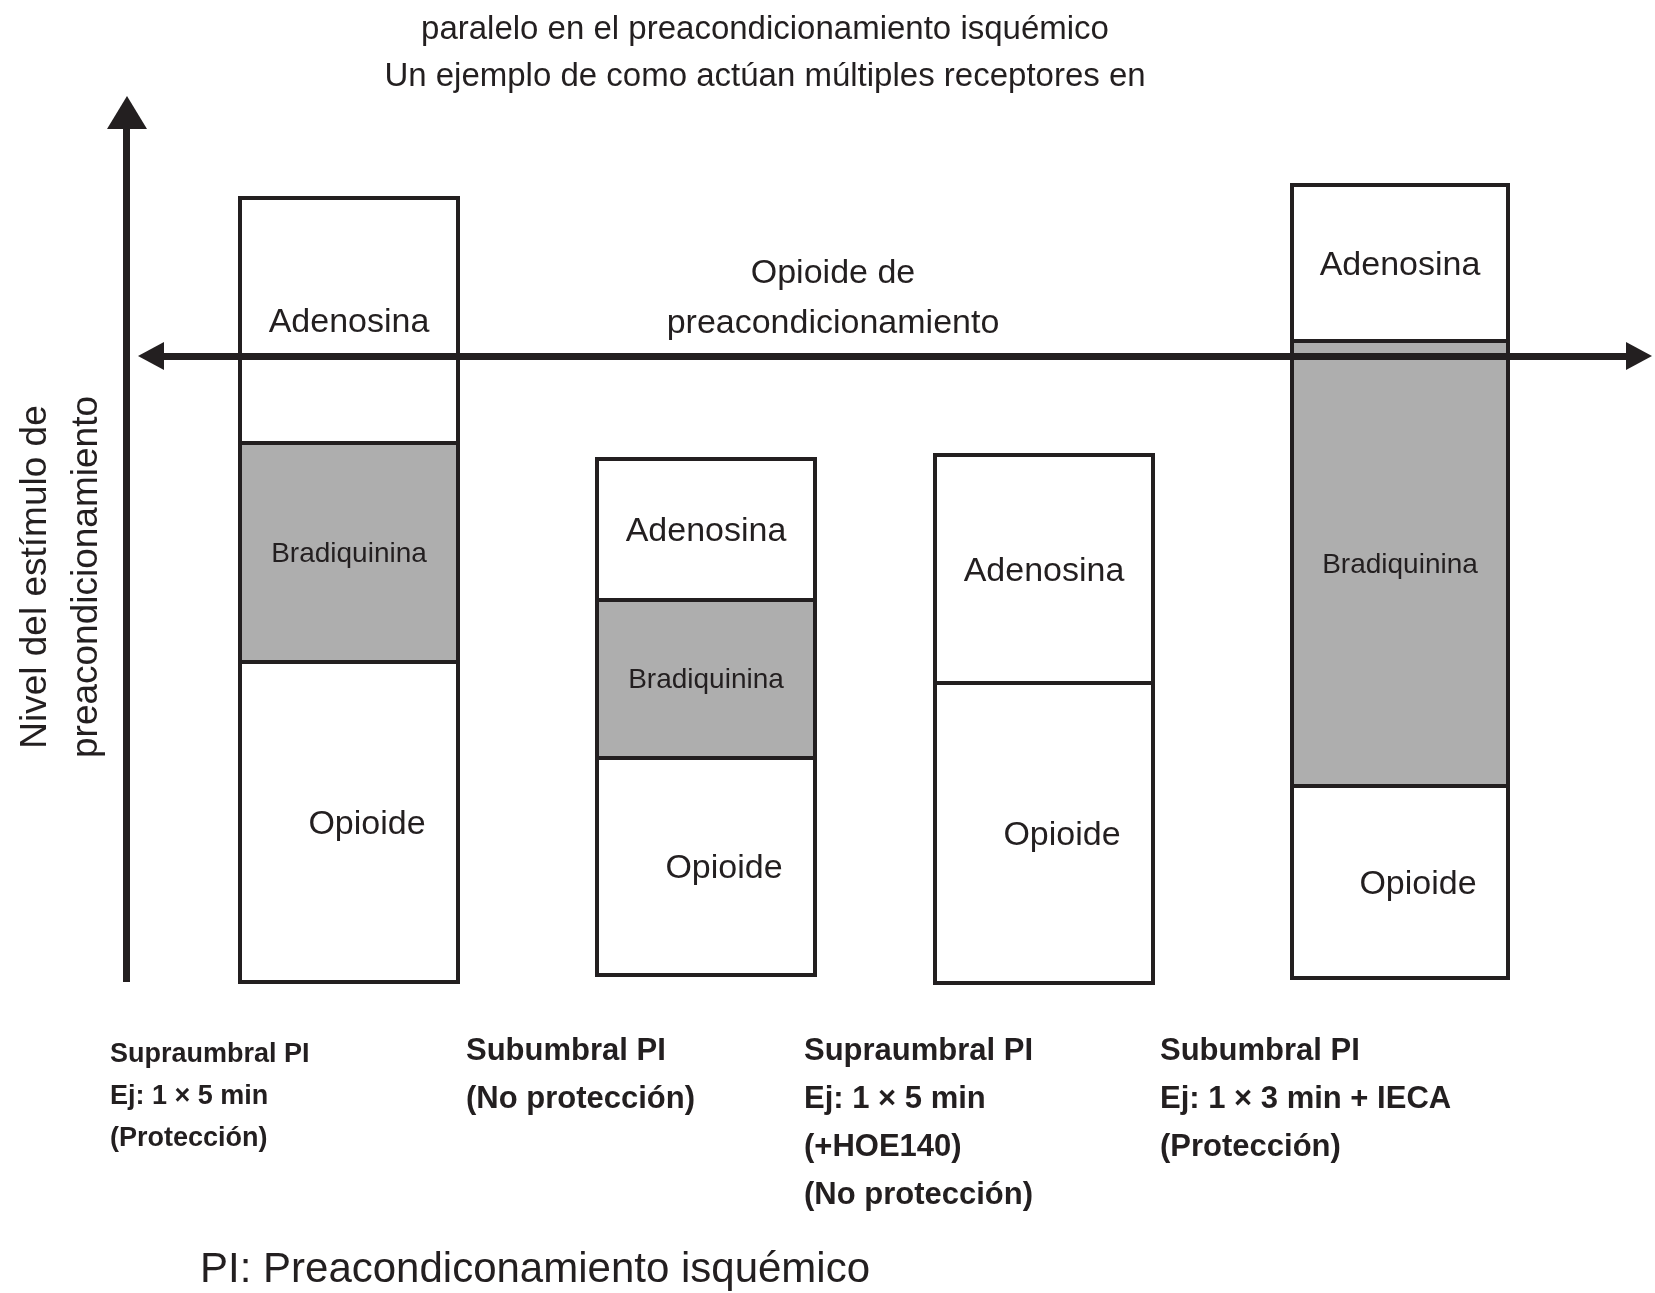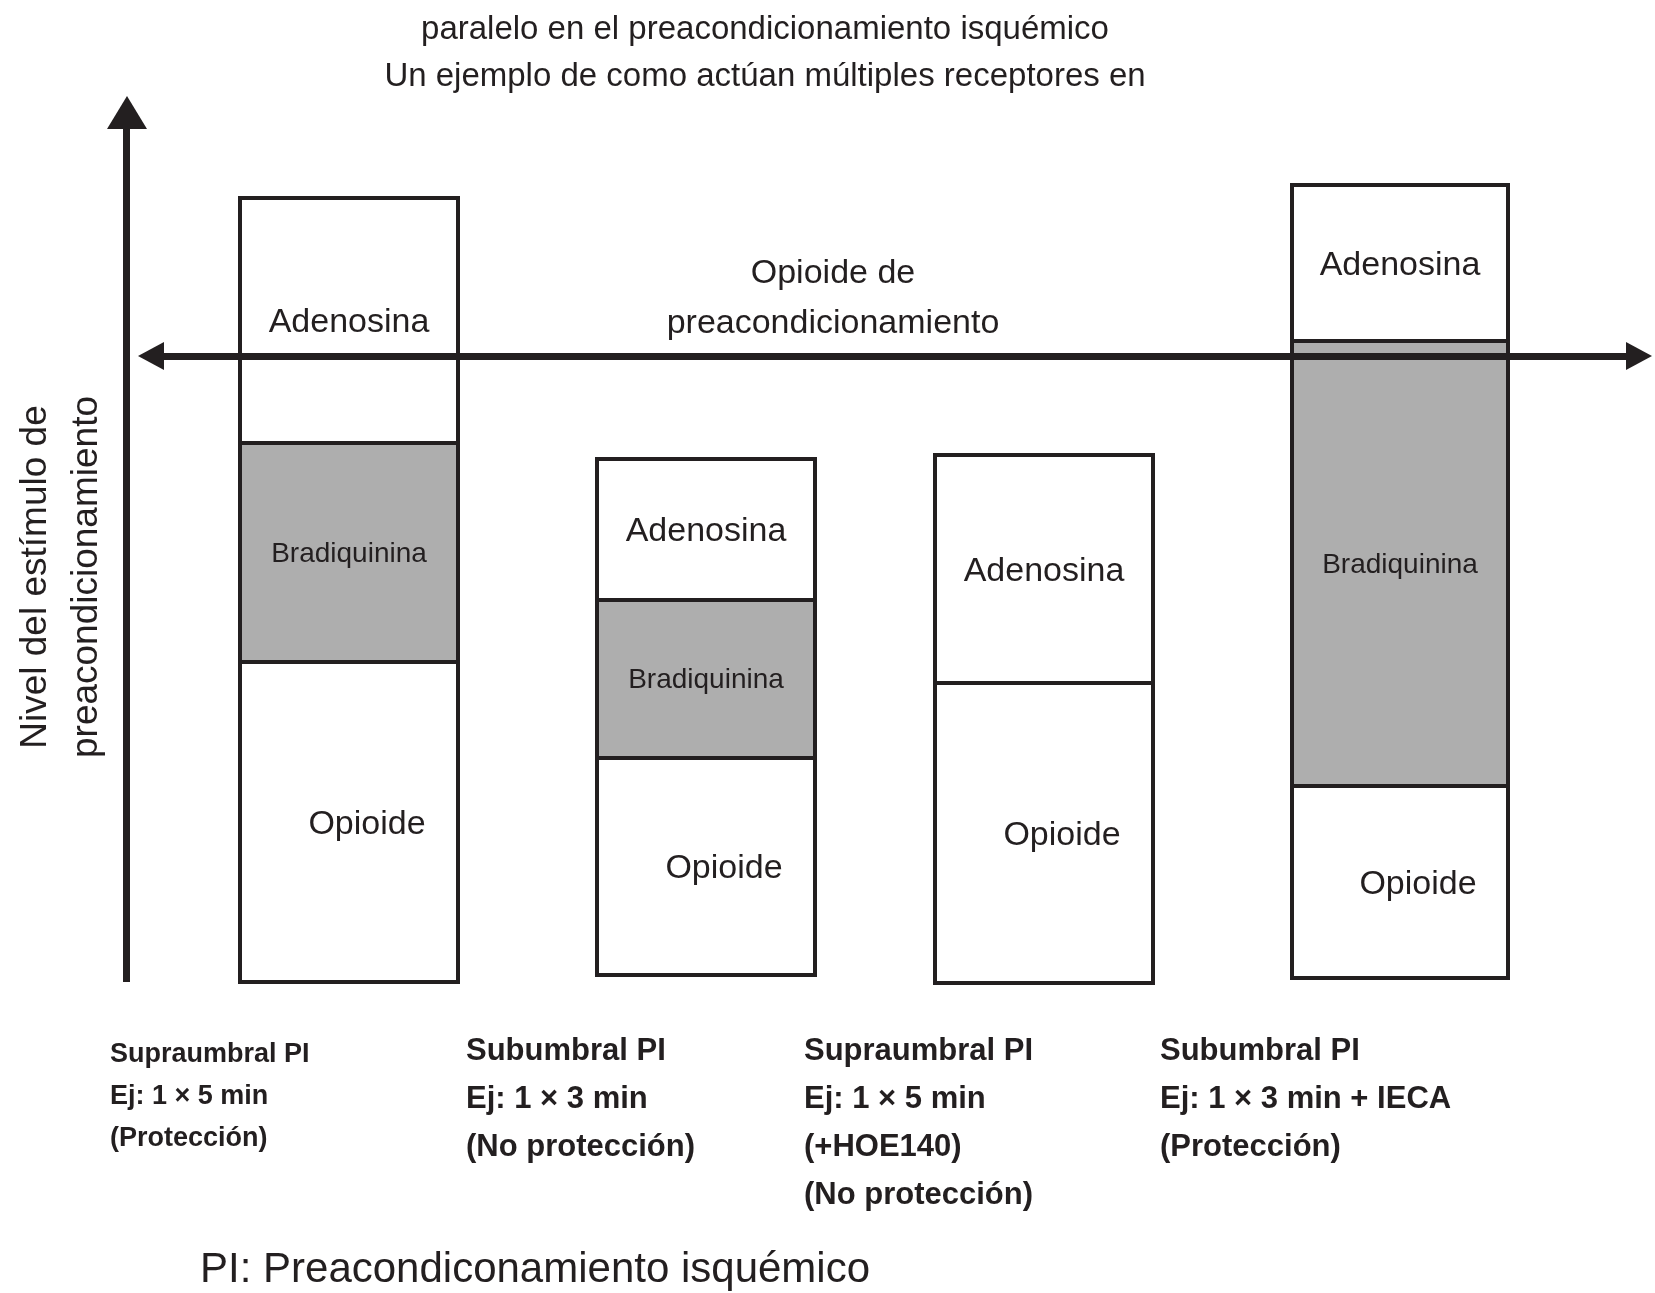--- a/index.html
+++ b/index.html
@@ -163,21 +163,20 @@
 </div>
 
 <div id="cap1" class="abs caption">
   <div>Supraumbral PI</div>
   <div>Ej: 1 × 5 min</div>
   <div>(Protección)</div>
 </div>
 
 <div id="cap2" class="abs caption">
   <div>Subumbral PI</div>
-  <div>Ej: 1 × 3 min</div>
   <div>(No protección)</div>
 </div>
 
 <div id="cap3" class="abs caption">
   <div>Supraumbral PI</div>
   <div>Ej: 1 × 5 min</div>
   <div>(+HOE140)</div>
   <div>(No protección)</div>
 </div>
 

